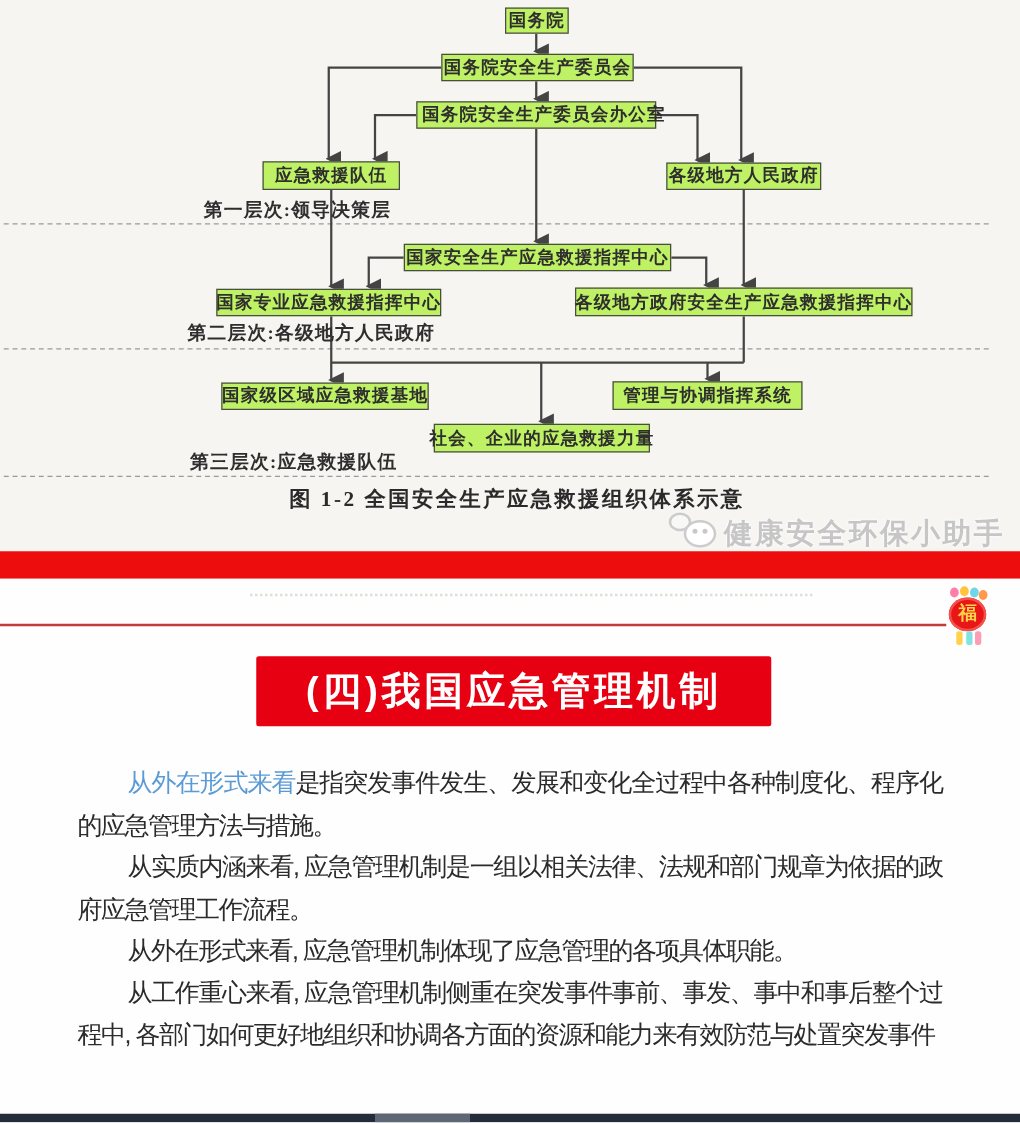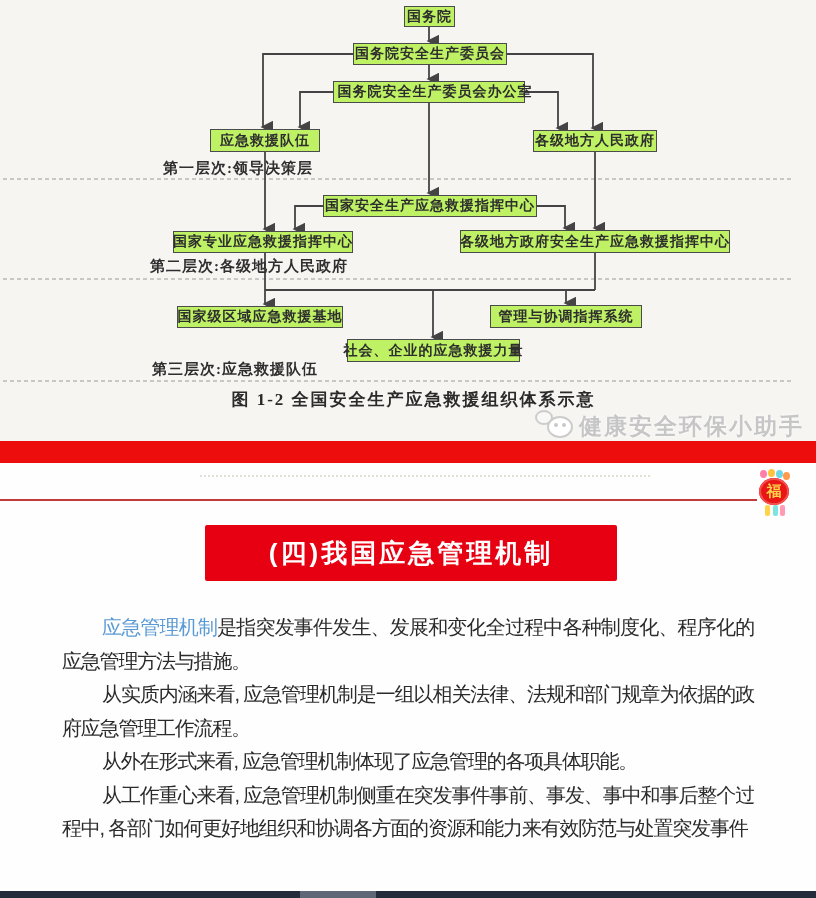--- a/index.html
+++ b/index.html
@@ -75,21 +75,21 @@
     font-family:"Liberation Serif", serif; line-height:1;
   }
   .lantern .tassel { position:absolute; top:36px; width:5px; height:11px; border-radius:2px; }
 
   .title-banner {
     position:absolute; left:205px; top:62px; width:412px; height:56px;
     background:#e60012; border-radius:2px;
     display:flex; align-items:center; justify-content:center;
   }
   .title-banner span {
-    color:#ffffff; font-size:26px; font-weight:700; letter-spacing:3px; white-space:nowrap;
+    color:#ffffff; font-size:31px; font-weight:700; letter-spacing:3px; white-space:nowrap;
   }
 
   .body-text {
     position:absolute; left:62px; top:148px; width:692px;
     font-size:20px; line-height:33.5px; letter-spacing:-1.2px;
     color:#2b2b2b; text-align:justify;
   }
   .body-text p { text-indent:2em; }
   .hl { color:#5b9bd5; }
 
@@ -179,21 +179,21 @@
       <div class="tassel" style="left:11px; background:#ffd24a;"></div>
       <div class="tassel" style="left:19px; background:#7fe3e0;"></div>
       <div class="tassel" style="left:26px; background:#ff9bb5;"></div>
     </div>
 
     <div class="title-banner">
       <span>(四)我国应急管理机制</span>
     </div>
 
     <div class="body-text">
-      <p><span class="hl">应急管理机制</span><span>是指突发事件发生、发展和变化全过程中各种制度化、程序化的应急管理方法与措施。</span></p>
+      <p><span class="hl">从外在形式来看</span><span>是指突发事件发生、发展和变化全过程中各种制度化、程序化的应急管理方法与措施。</span></p>
       <p>从实质内涵来看, 应急管理机制是一组以相关法律、法规和部门规章为依据的政府应急管理工作流程。</p>
       <p>从外在形式来看, 应急管理机制体现了应急管理的各项具体职能。</p>
       <p>从工作重心来看, 应急管理机制侧重在突发事件事前、事发、事中和事后整个过程中, 各部门如何更好地组织和协调各方面的资源和能力来有效防范与处置突发事件</p>
     </div>
   </div>
 
   <div class="bottom-bar">
     <div class="scroll-seg"></div>
   </div>
 

